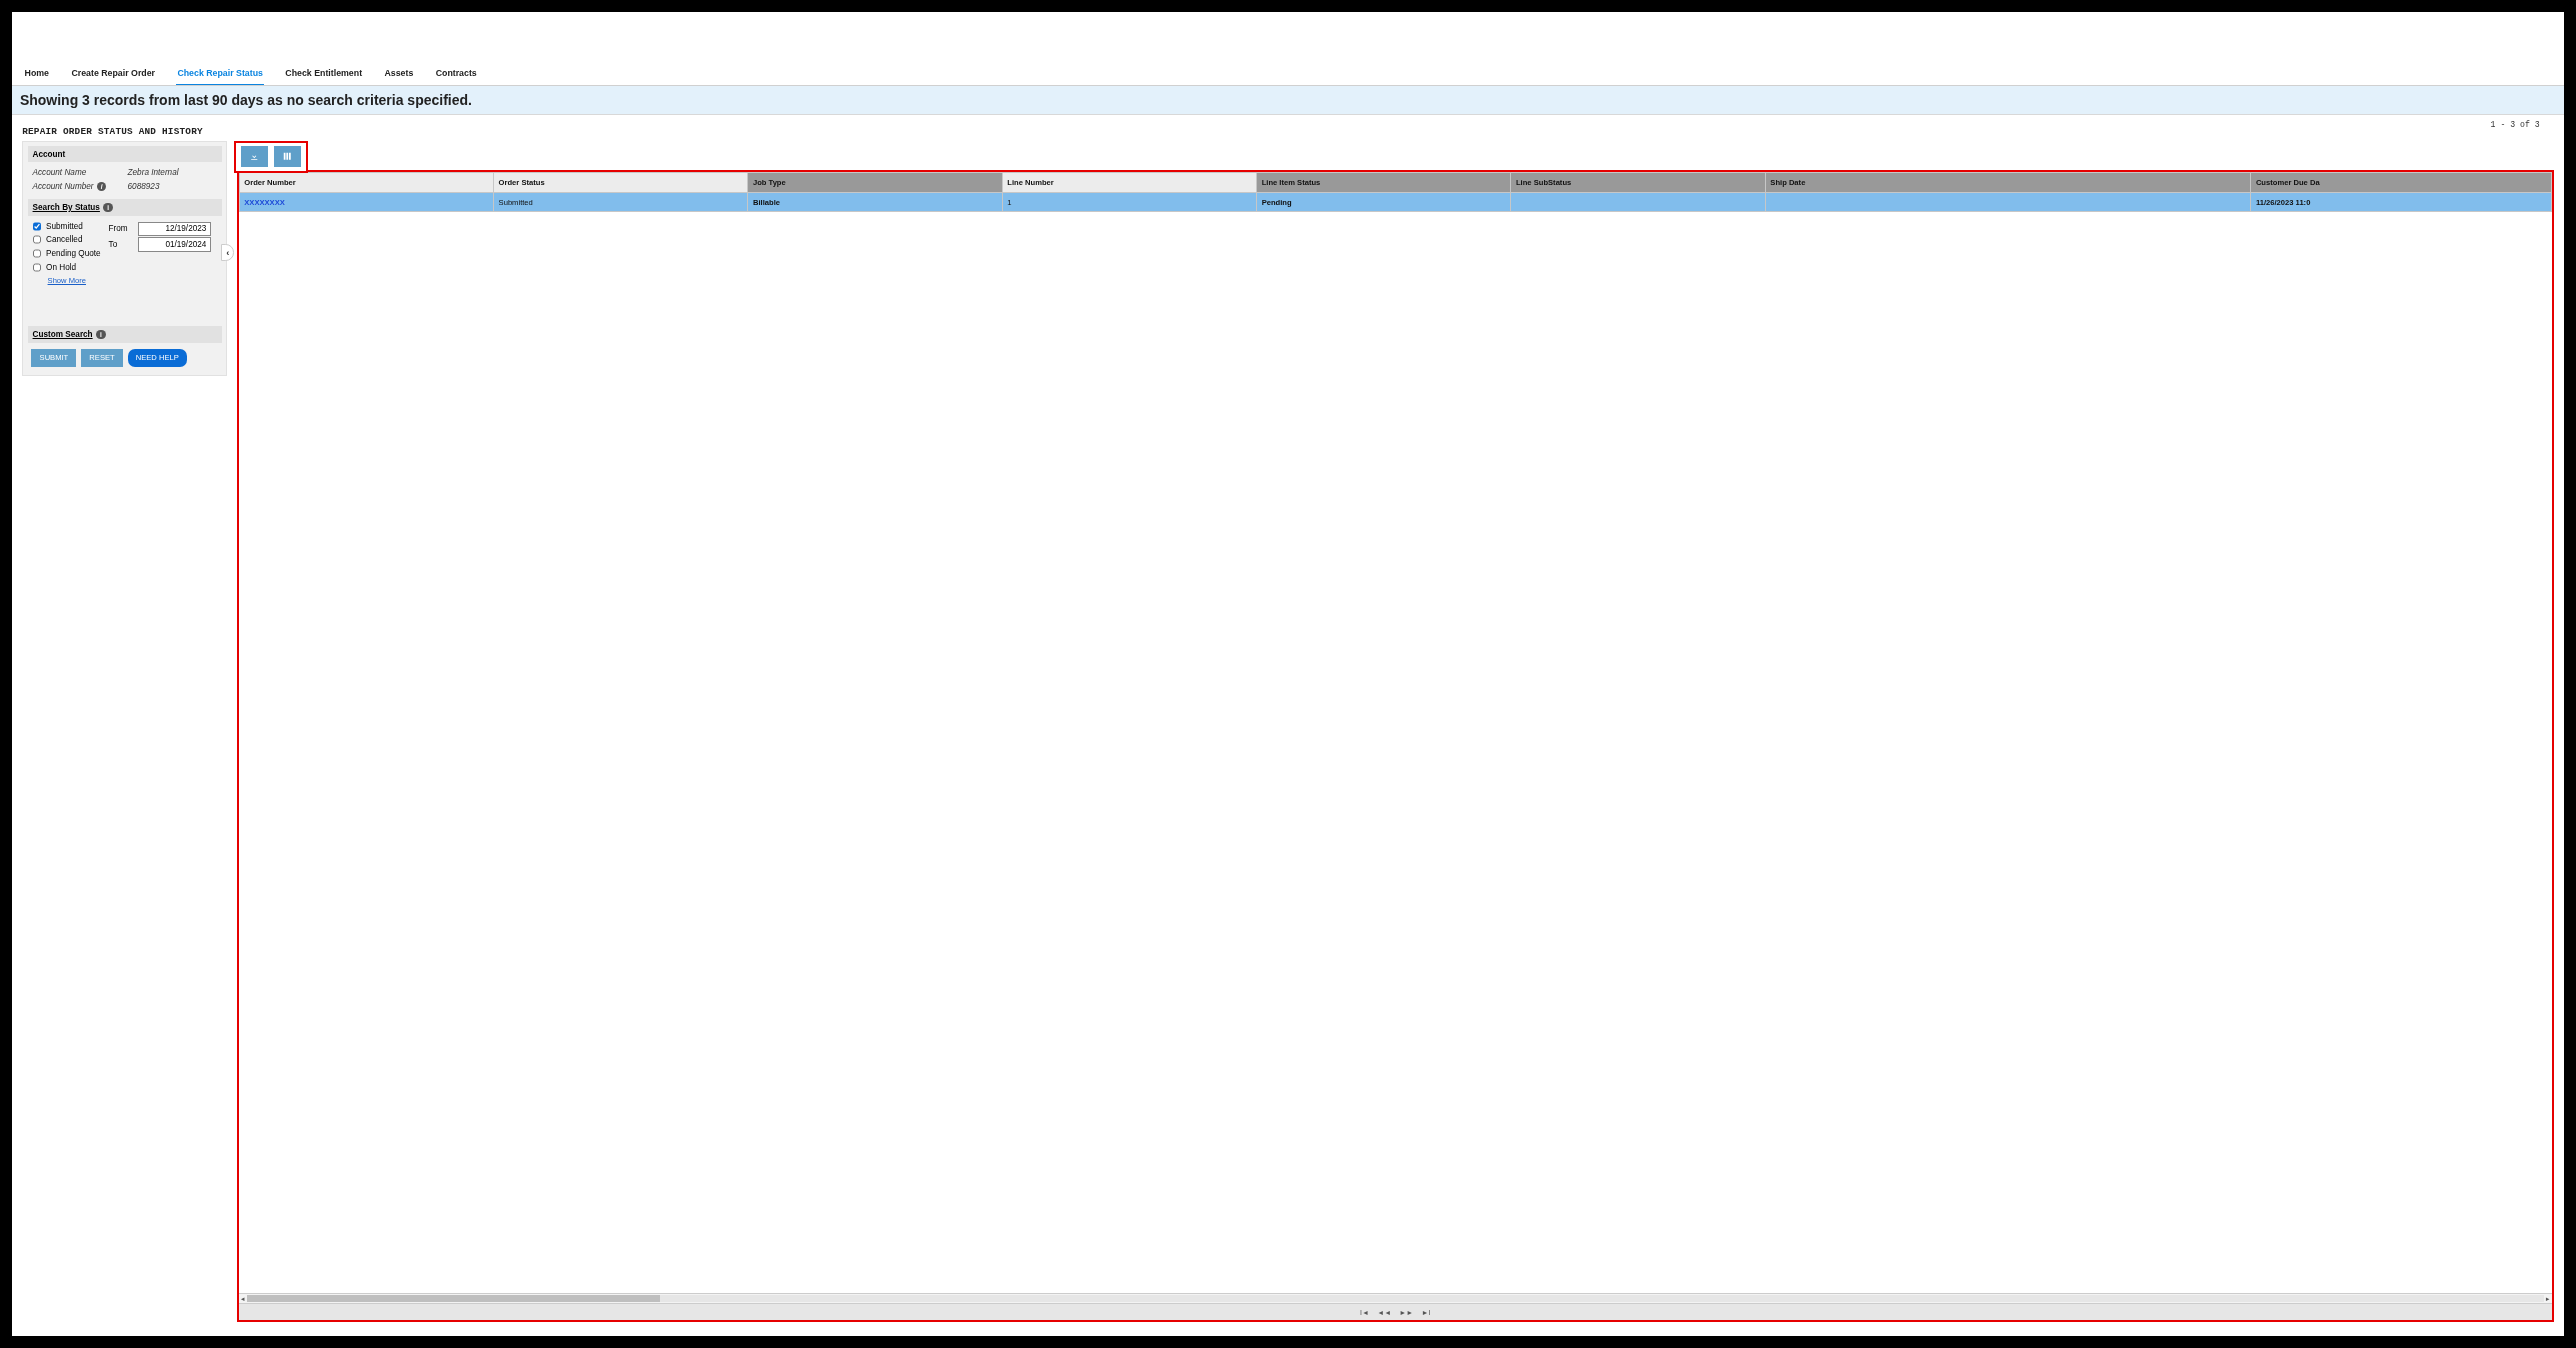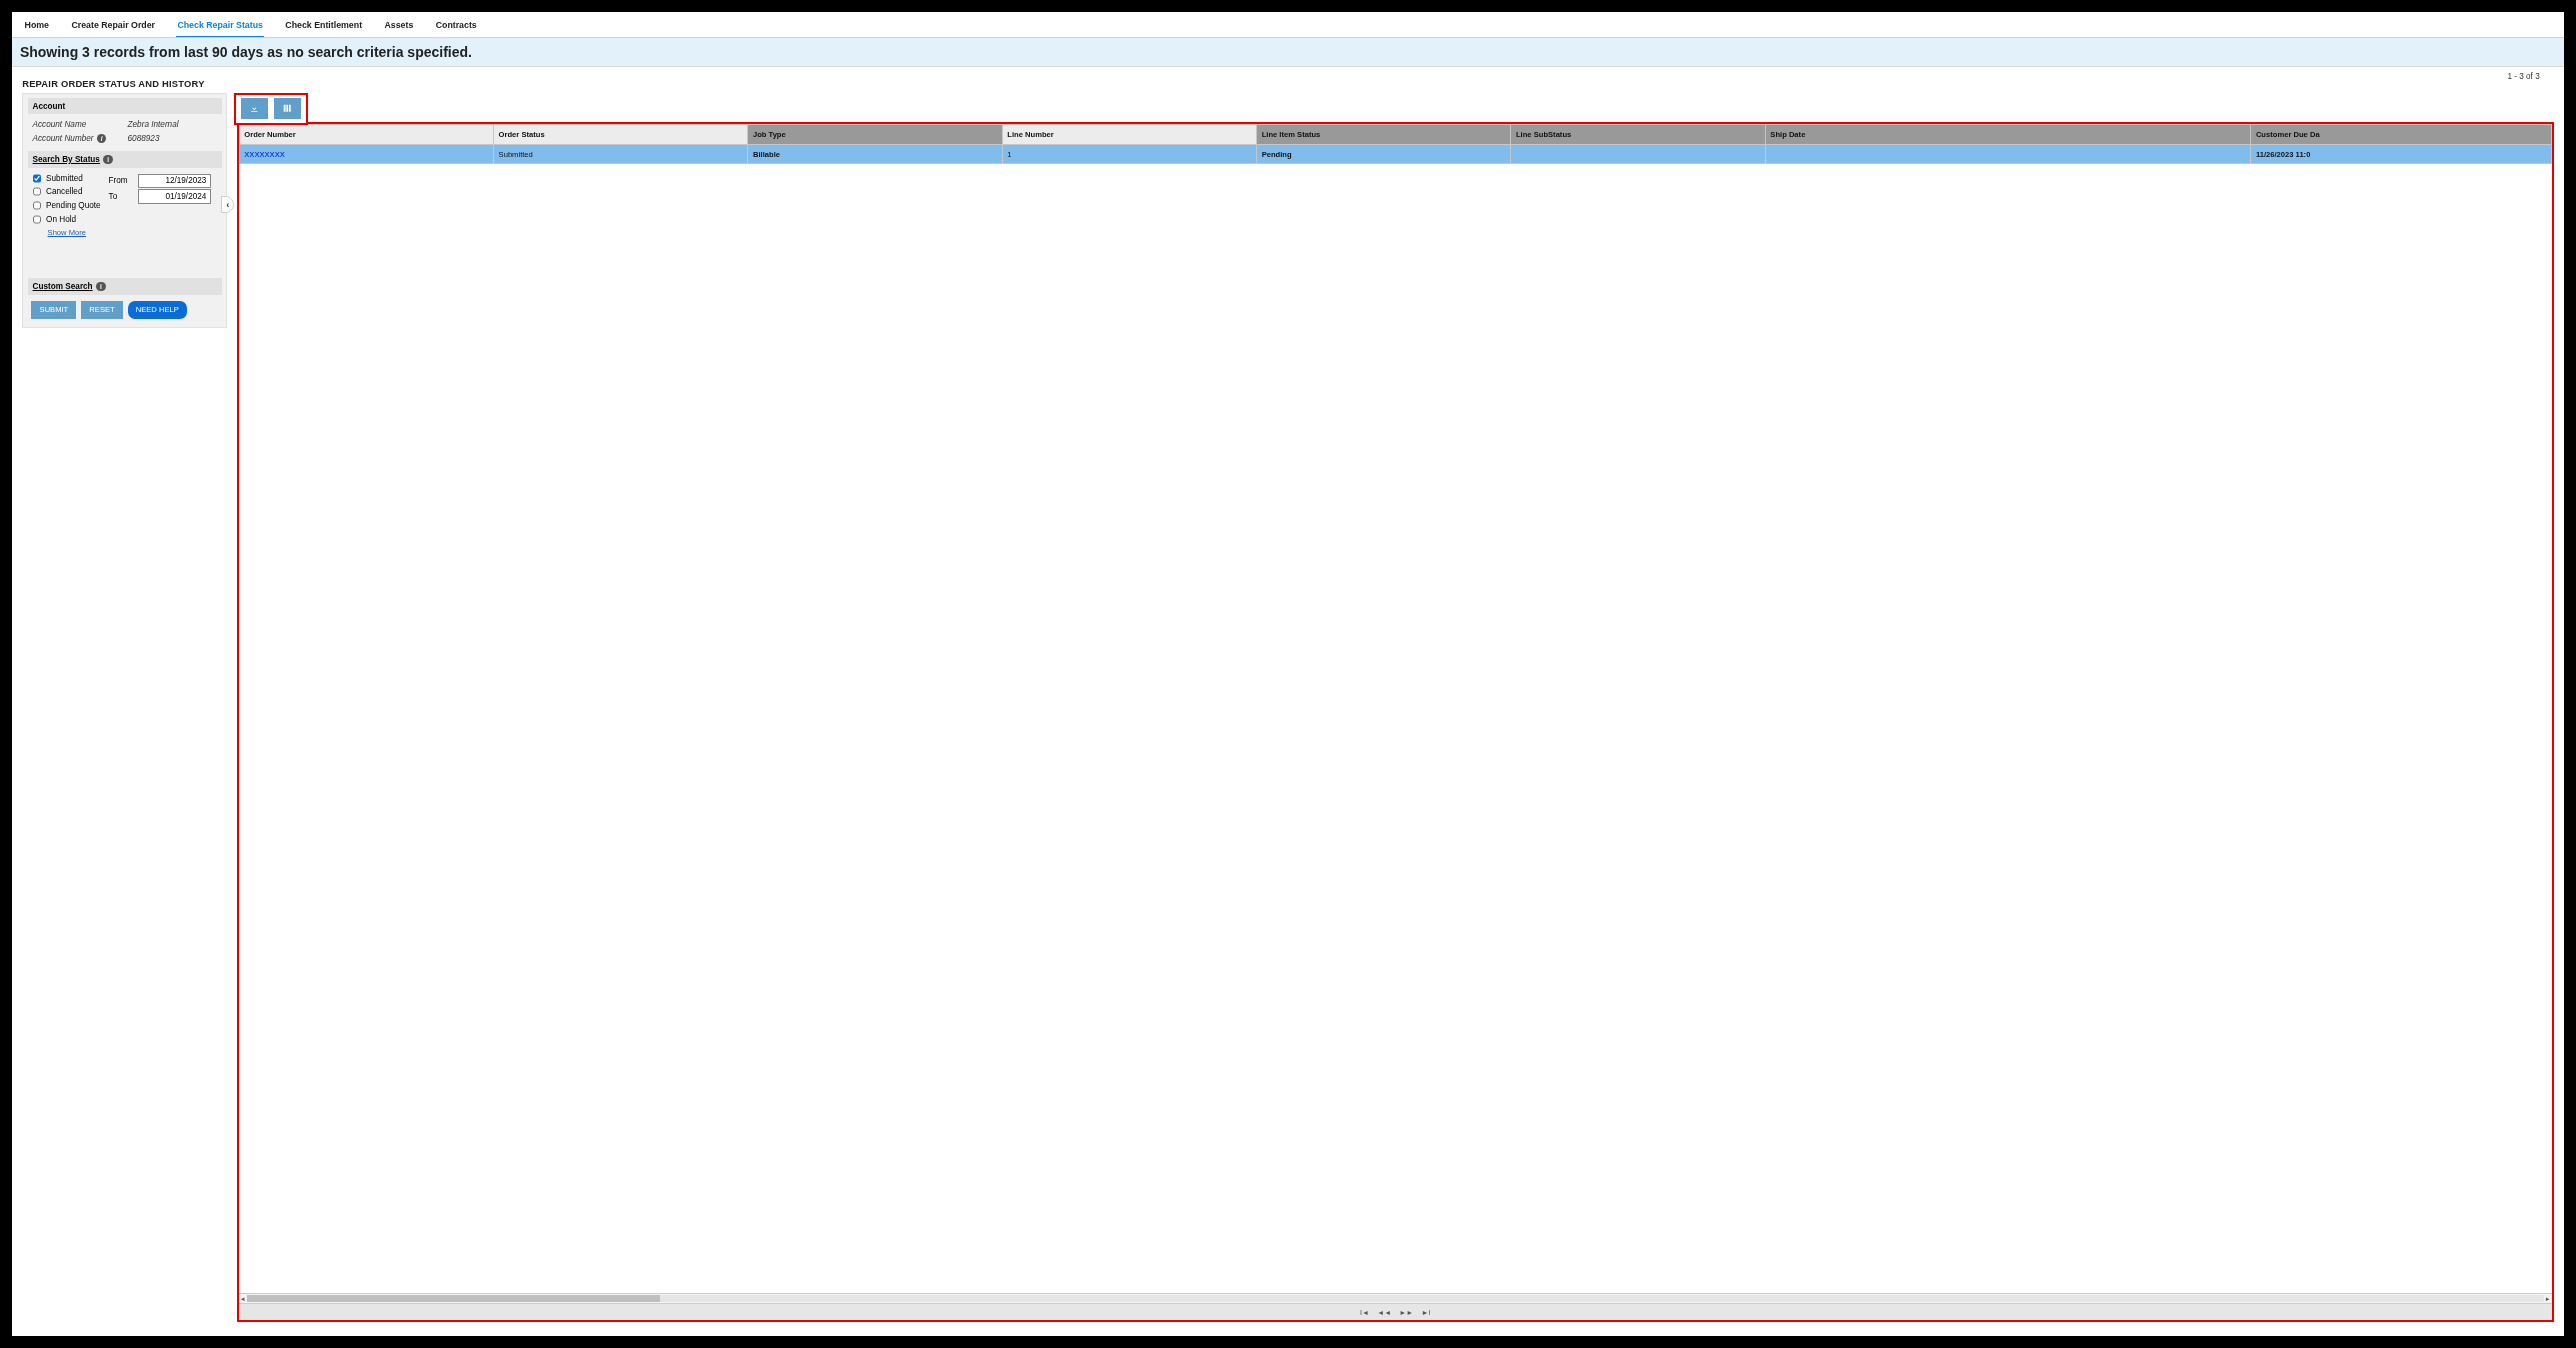--- a/index.html
+++ b/index.html
@@ -25,20 +25,21 @@
     padding: 4.7px 11.7px 0 11.7px;
     border-bottom: 0.6px solid #d0d0d0;
   }
   .tab {
     font-size: 8.8px;
     font-weight: 700;
     color: #222;
     padding: 3.5px 1.2px 5.9px 1.2px;
     cursor: pointer;
     white-space: nowrap;
+    margin-top: 48px;
   }
   .tab.active {
     color: #0a84e0;
     border-bottom: 1.8px solid #0a84e0;
   }
 
   
   .notice {
     background: #e3f1fb;
     color: #222;
@@ -56,20 +57,21 @@
     padding: 0;
     overflow: hidden;
     position: relative;
   }
 
   .top-row {
     display: flex;
     align-items: center;
     padding: 11.7px 10.5px 0 10.5px;
     position: relative;
+    font-family: Liberation Mono, monospace;
   }
   .page-title {
     font-size: 9.4px;
     font-weight: 700;
     color: #222;
     letter-spacing: 0.2px;
   }
   .record-count {
     position: absolute;
     right: 24.6px;

